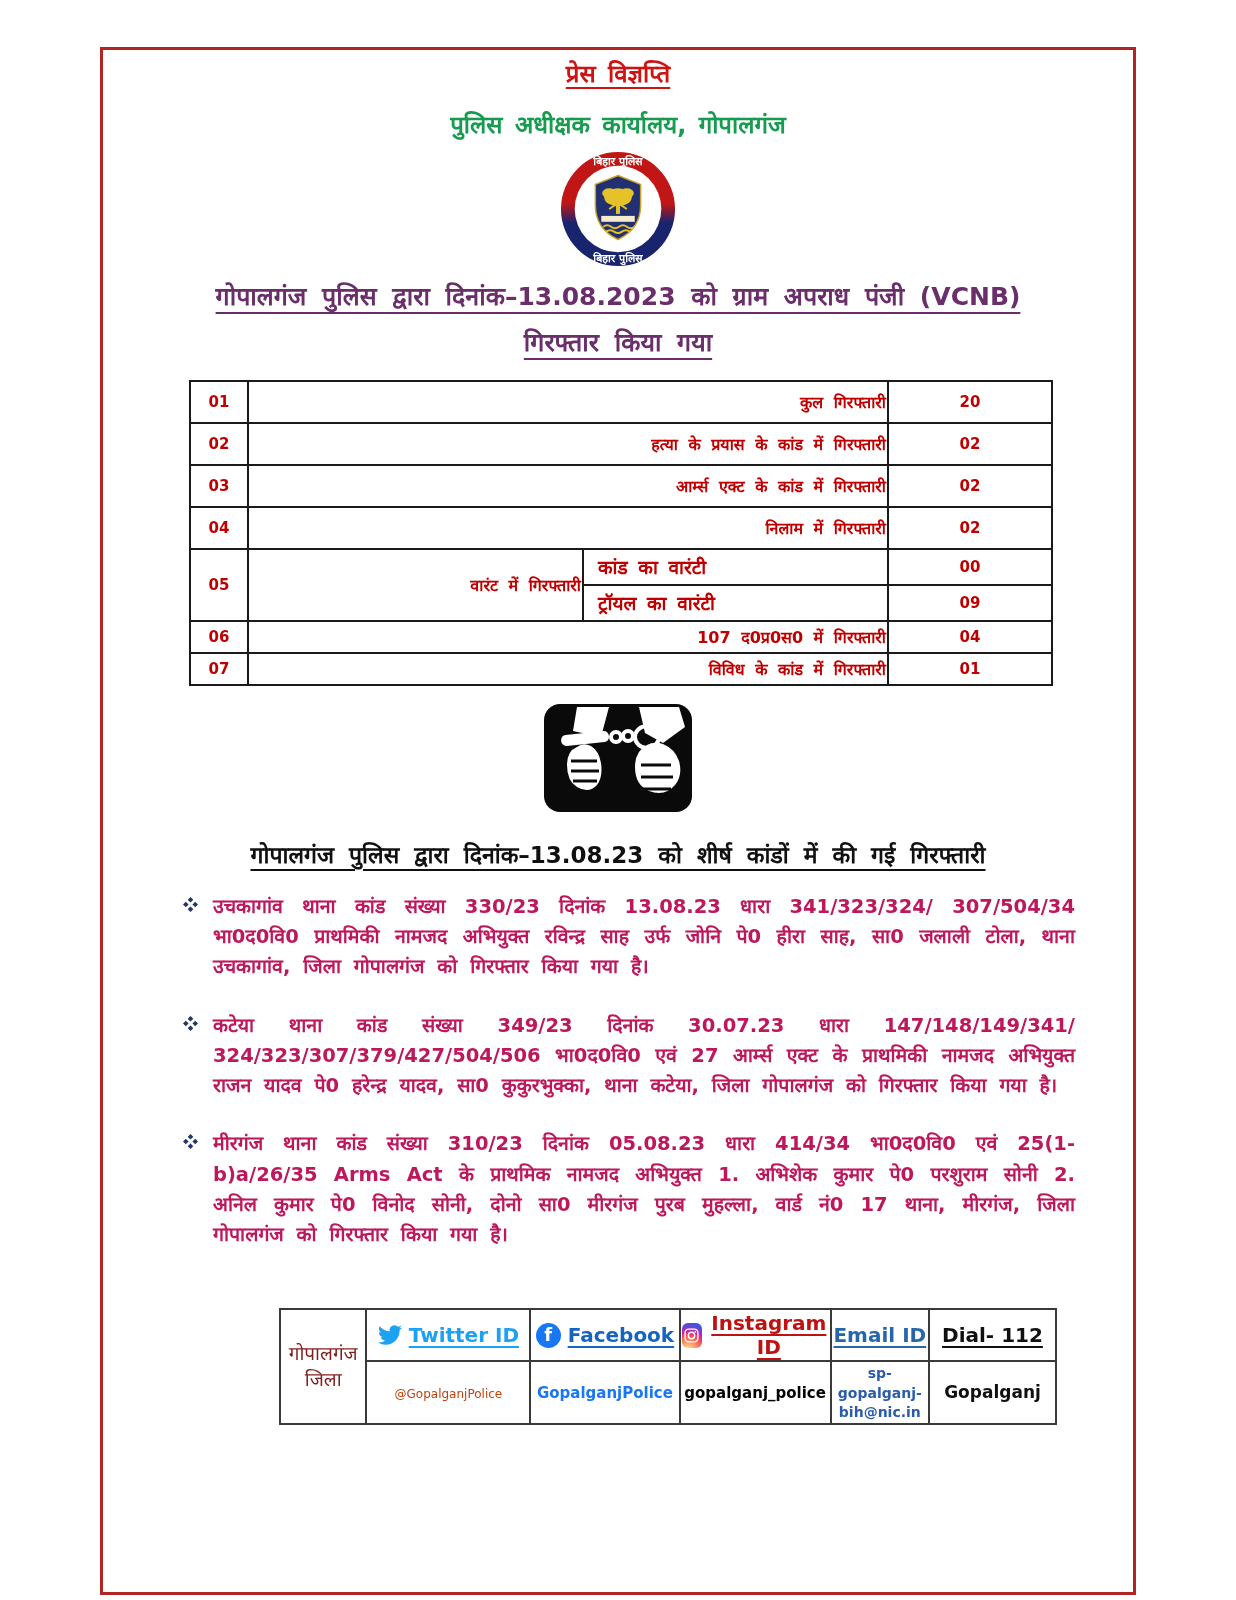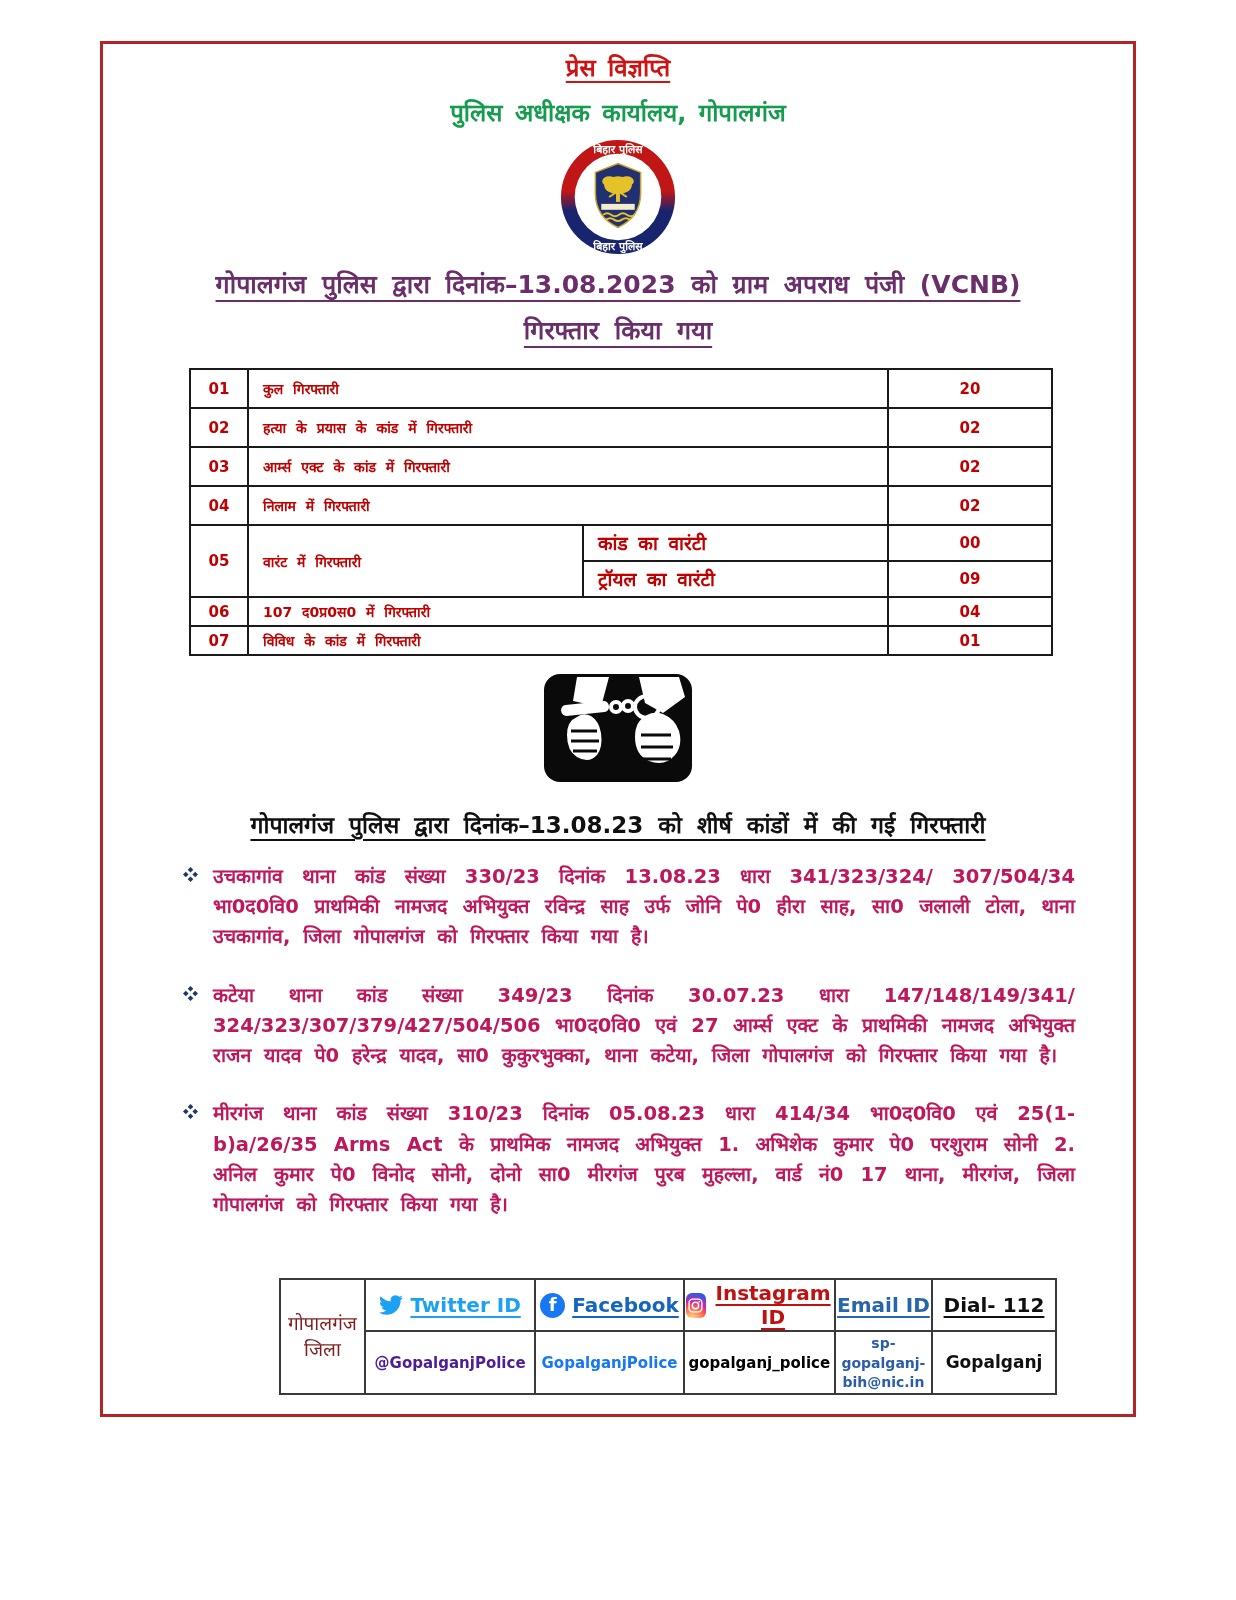--- a/index.html
+++ b/index.html
@@ -1,35 +1,35 @@
 <!DOCTYPE html>
 <html><head>
 <meta charset="utf-8">
 <style>
   html,body{margin:0;padding:0;background:#fff;}
   .page{position:relative;width:1236px;height:1600px;background:#ffffff;
         font-family:"DejaVu Sans",sans-serif;overflow:hidden;}
-  .sheet{position:absolute;left:100px;top:41px;width:1036px;height:1376px;
+  .sheet{position:absolute;left:100px;top:47px;width:1036px;height:1548px;
          border:3px solid #b32525;box-sizing:border-box;text-align:center;}
 
   .title{margin-top:6px;font-size:24px;font-weight:bold;color:#cf1212;
          text-decoration:underline;text-underline-offset:5px;word-spacing:4px;}
-  .office{margin-top:12px;font-size:24px;font-weight:bold;color:#169b4f;word-spacing:4px;}
+  .office{margin-top:18px;font-size:24px;font-weight:bold;color:#169b4f;word-spacing:4px;}
   .dateline{margin-top:6px;font-size:19px;font-weight:600;color:#223a7a;}
 
   .logo-wrap{margin-top:8px;height:124px;}
 
   .main-heading{margin-top:6px;color:#6a2e6a;font-size:25px;font-weight:bold;word-spacing:7px;}
   .main-heading .hline{margin-bottom:12px;}
   .main-heading .u{text-decoration:underline;text-underline-offset:7px;}
 
   table.stats{border-collapse:collapse;margin:22px 0 0 86px;width:864px;}
   table.stats td{border:2px solid #1a1a1a;color:#c00000;font-weight:bold;}
   table.stats td.sn{width:54px;text-align:center;font-size:15px;}
-  table.stats td.lbl{text-align:left;padding-left:14px;font-size:14px;word-spacing:5px;}
+  table.stats td.lbl{text-align:right;padding-left:14px;font-size:16px;word-spacing:5px;}
   table.stats td.val{width:160px;text-align:center;font-size:15px;}
   table.stats tr.tall td{padding-top:9px;padding-bottom:9px;}
   table.stats tr.short td{padding-top:4px;padding-bottom:4px;}
   table.stats td.sublbl{text-align:left;padding-left:14px;font-size:19px;width:288px;word-spacing:4px;}
 
   .cuffs-wrap{margin-top:16px;height:116px;}
 
   .section-heading{margin-top:20px;font-size:23px;font-weight:bold;color:#101010;word-spacing:7px;}
   .section-heading .u{text-decoration:underline;text-underline-offset:6px;}
 
@@ -39,21 +39,21 @@
   .case .ctext{flex:1;color:#be185d;font-weight:600;font-size:19.5px;line-height:1.55;
                text-align:justify;word-spacing:6px;}
 
   table.footer{border-collapse:collapse;margin:58px 0 0 176px;width:778px;}
   table.footer td{border:2px solid #3a3a3a;text-align:center;vertical-align:middle;}
   td.district{width:86px;font-size:19px;color:#7f1d1d;line-height:1.4;}
   .hdr-cell{height:48px;}
   .val-cell{height:46px;}
   .hdr-inner{display:flex;align-items:center;justify-content:center;gap:7px;}
   .hdr-text{font-size:20px;font-weight:bold;text-decoration:underline;text-underline-offset:4px;}
-  .tw-h{color:#1da1f2;} .tw-v{color:#4c1d95;font-size:15px;font-weight:700;}
+  .tw-h{color:#1da1f2;} .tw-v{color:#c2410c;font-size:12px;font-weight:400;}
   .fb-h{color:#1565c0;} .fb-v{color:#1877f2;font-size:15px;font-weight:600;}
   .ig-h{color:#c01111;} .ig-v{color:#000000;font-size:15px;font-weight:600;}
   .em-h{color:#2766a8;} .em-v{color:#2a5caa;font-size:14px;font-weight:600;line-height:1.25;text-align:center;}
   .dl-h{color:#101010;} .dl-v{color:#101010;font-size:17px;font-weight:bold;}
   td.tw{width:173px;} td.fb{width:147px;} td.ig{width:145px;} td.em{width:97px;} td.dl{width:130px;}
 
   .fb-icon{display:inline-flex;width:25px;height:25px;border-radius:50%;background:#1877f2;
            align-items:center;justify-content:center;color:#fff;font-weight:bold;font-size:18px;}
   .fb-icon::after{content:"f";margin-top:-2px;}
   .ig-icon{display:inline-flex;width:25px;height:25px;border-radius:6px;align-items:center;justify-content:center;

